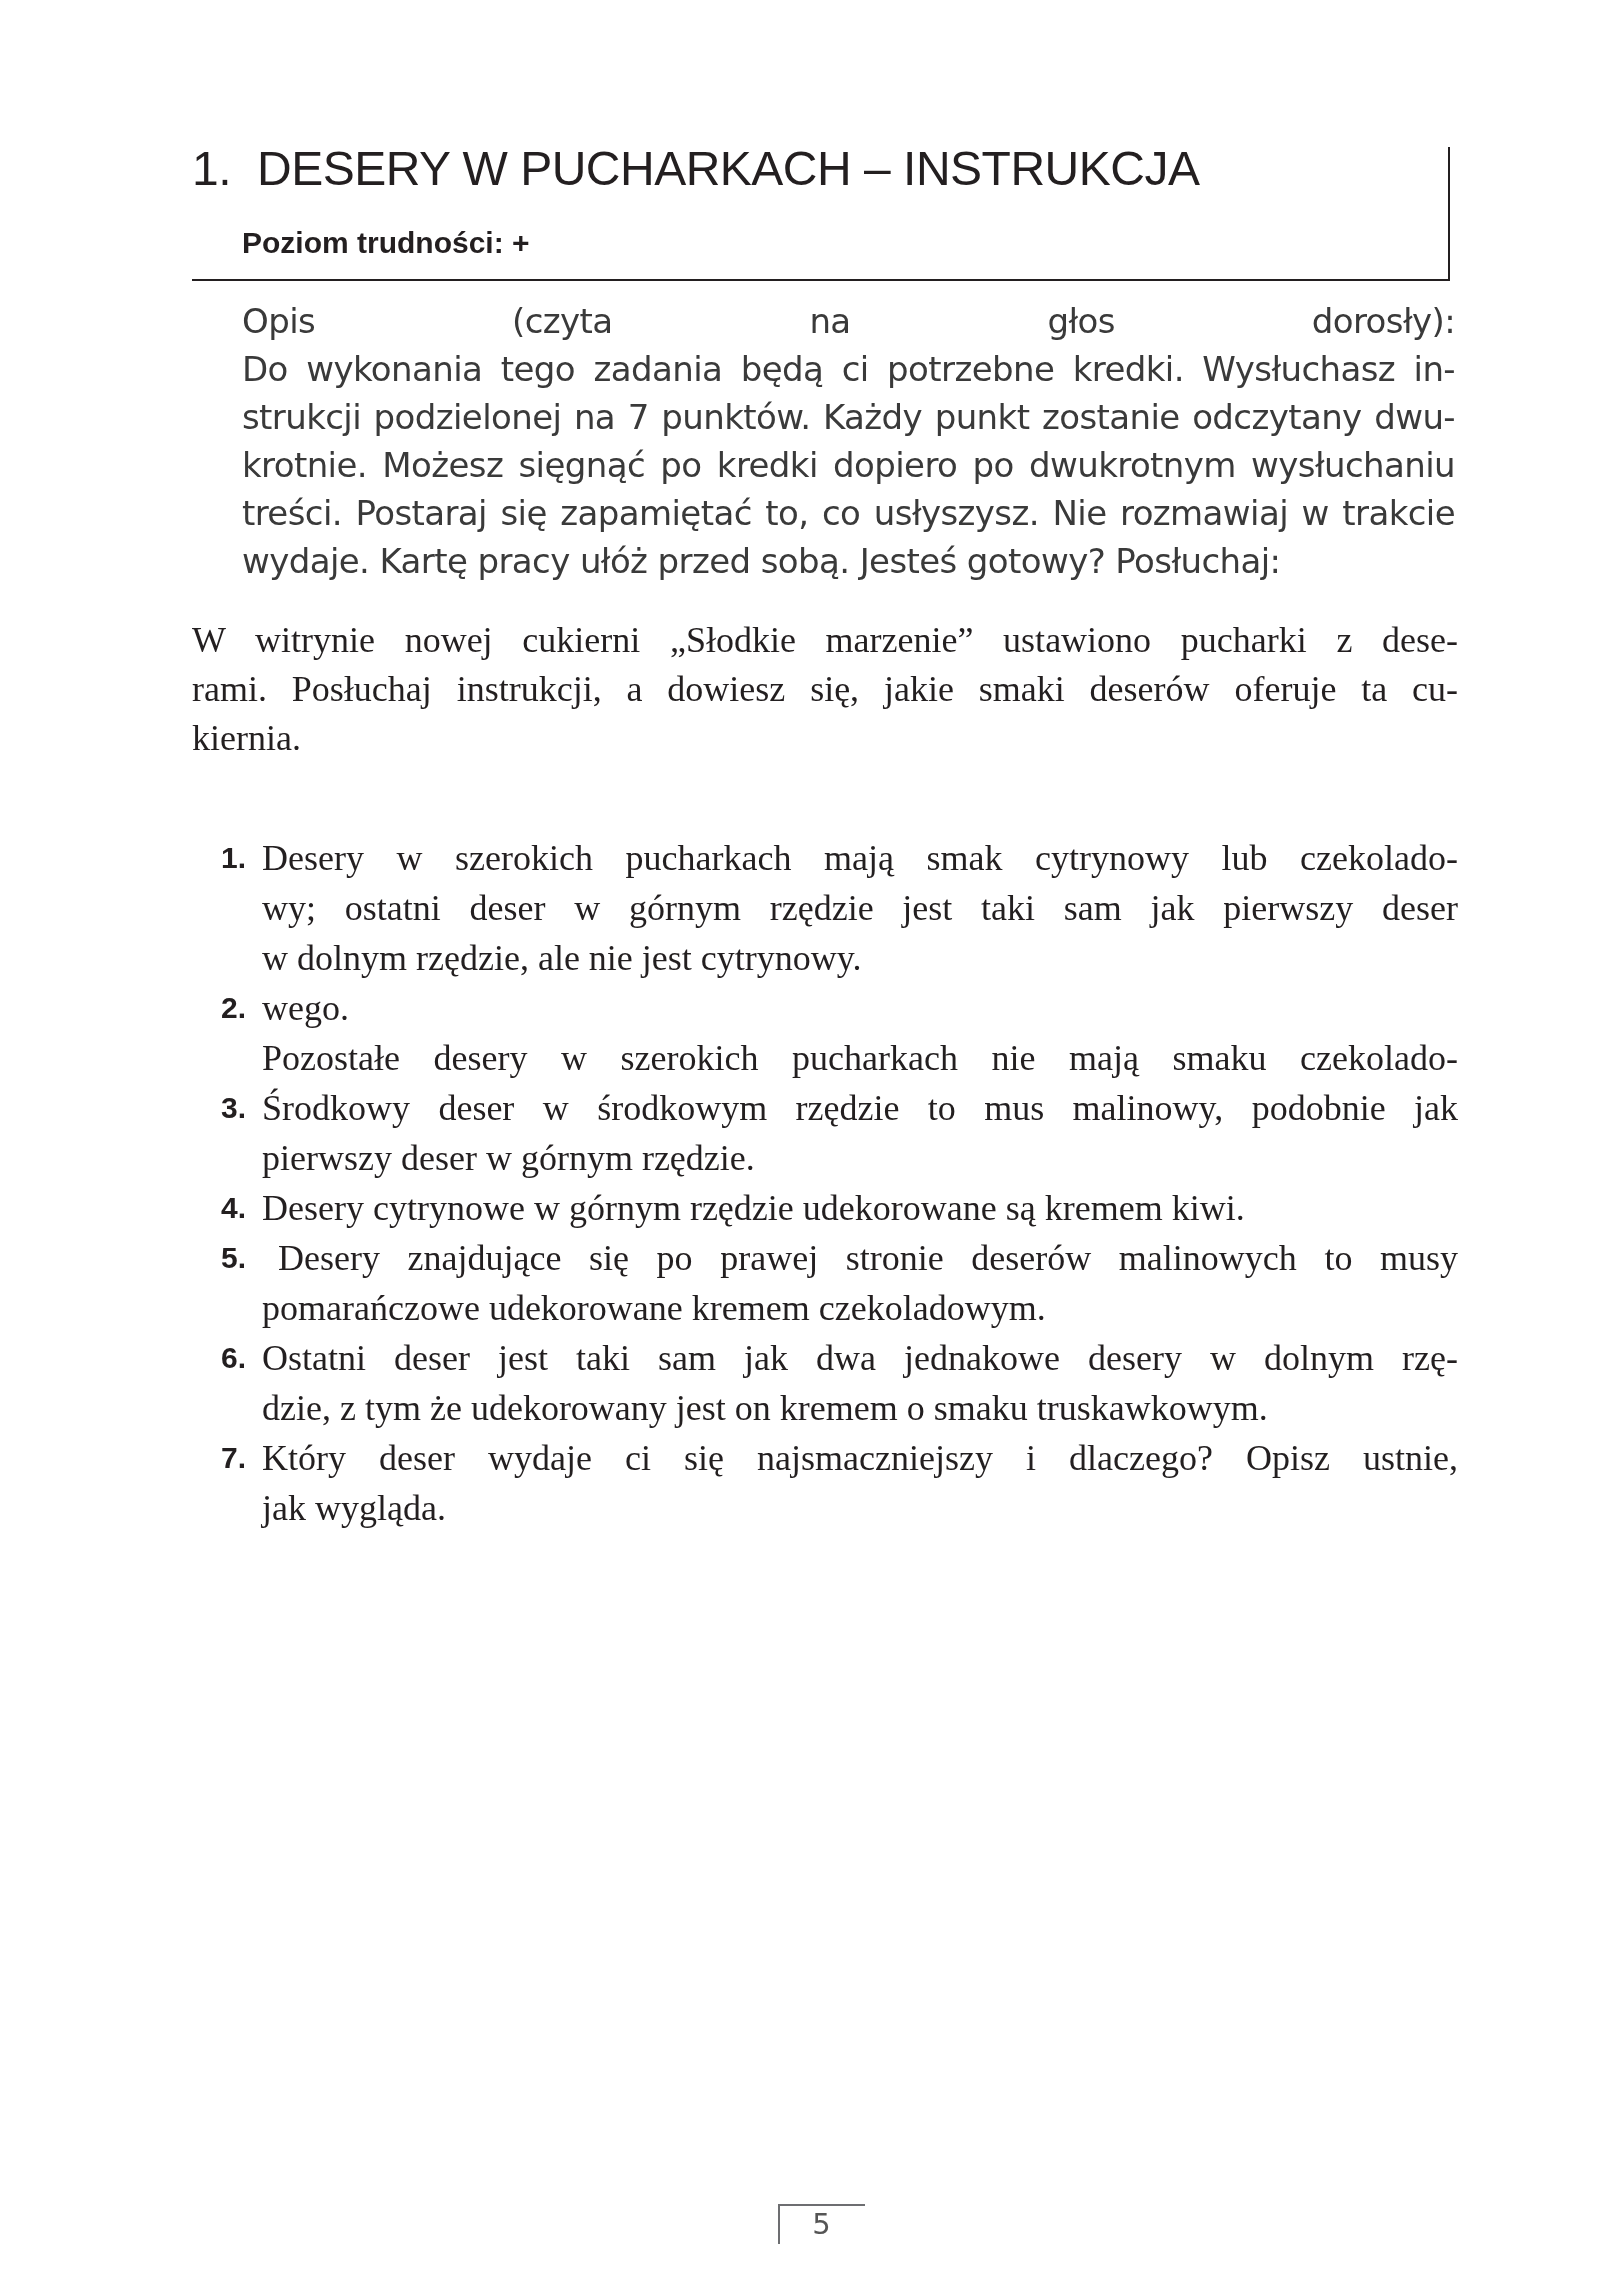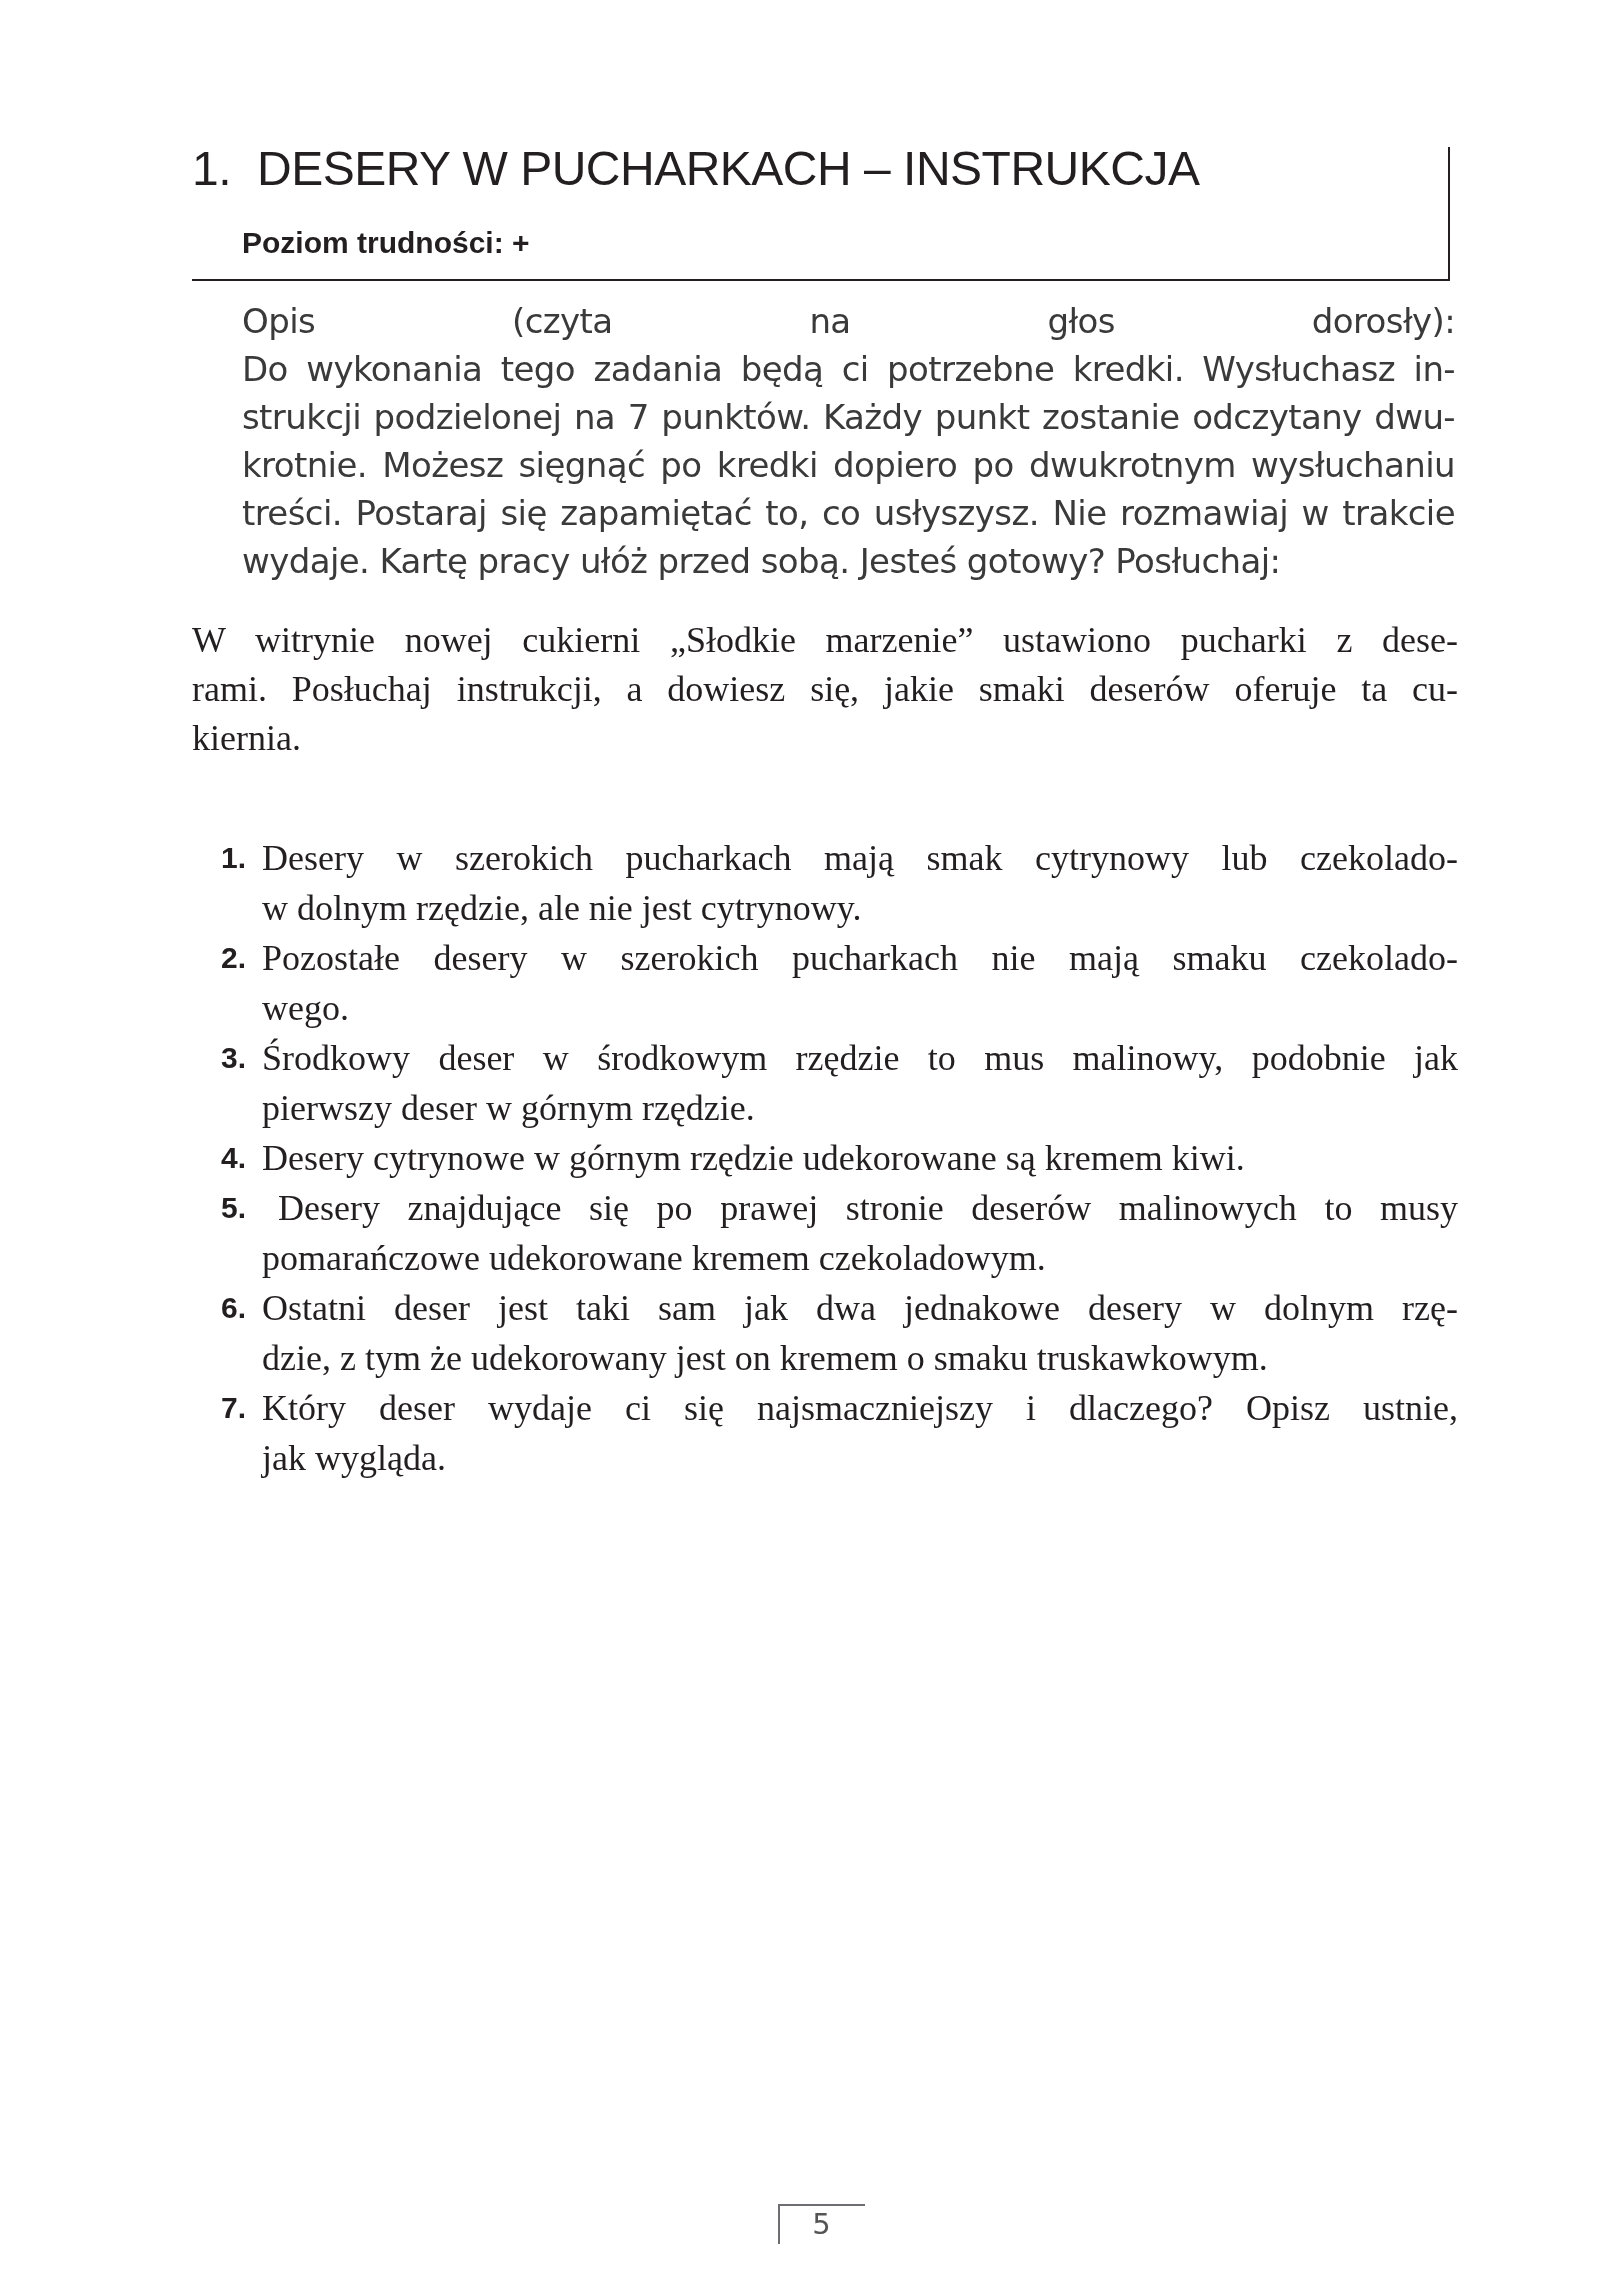--- a/index.html
+++ b/index.html
@@ -83,26 +83,27 @@
   <div class="story">
     <span class="line" style="white-space: normal;">W witrynie nowej cukierni „Słodkie marzenie” ustawiono pucharki z dese-</span>
     <span class="line" style="white-space: normal;">rami. Posłuchaj instrukcji, a dowiesz się, jakie smaki deserów oferuje ta cu-</span>
     <span class="line last" style="white-space: normal;">kiernia.</span>
   </div>
 
   <ol class="tasks">
     <li class="task">
       <span class="task-num">1.</span>
       <span class="line" style="white-space: normal; margin-top: 44px;">Desery w szerokich pucharkach mają smak cytrynowy lub czekolado-</span>
+      <span class="line" style="white-space: normal;">wy; ostatni deser w górnym rzędzie jest taki sam jak pierwszy deser</span>
       <span class="line last" style="white-space: normal;">w dolnym rzędzie, ale nie jest cytrynowy.</span>
     </li>
     <li class="task">
       <span class="task-num">2.</span>
+      <span class="line last" style="white-space: normal;">wego.</span>
       <span class="line" style="white-space: normal;">Pozostałe desery w szerokich pucharkach nie mają smaku czekolado-</span>
-      <span class="line last" style="white-space: normal;">wego.</span>
     </li>
     <li class="task">
       <span class="task-num">3.</span>
       <span class="line" style="white-space: normal;">Środkowy deser w środkowym rzędzie to mus malinowy, podobnie jak</span>
       <span class="line last" style="white-space: normal;">pierwszy deser w górnym rzędzie.</span>
     </li>
     <li class="task">
       <span class="task-num">4.</span>
       <span class="line last" style="white-space: normal;">Desery cytrynowe w górnym rzędzie udekorowane są kremem kiwi.</span>
     </li>

